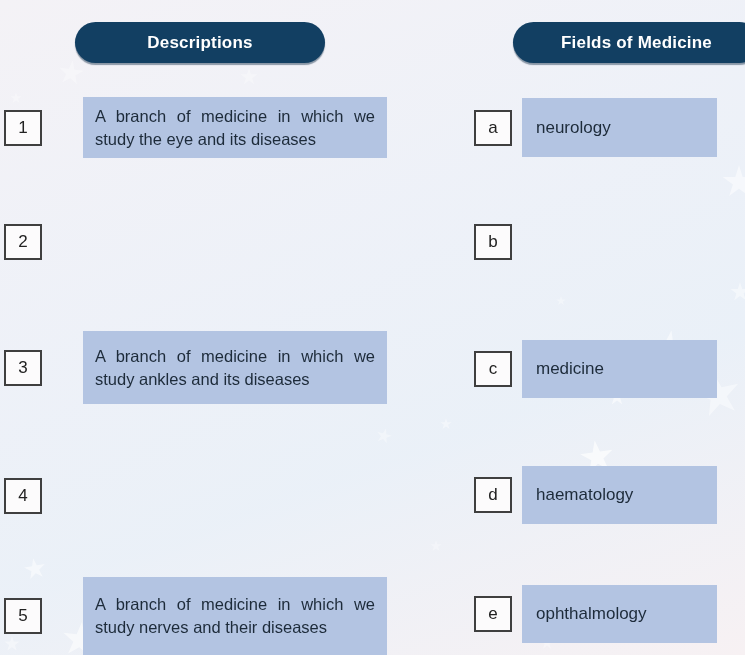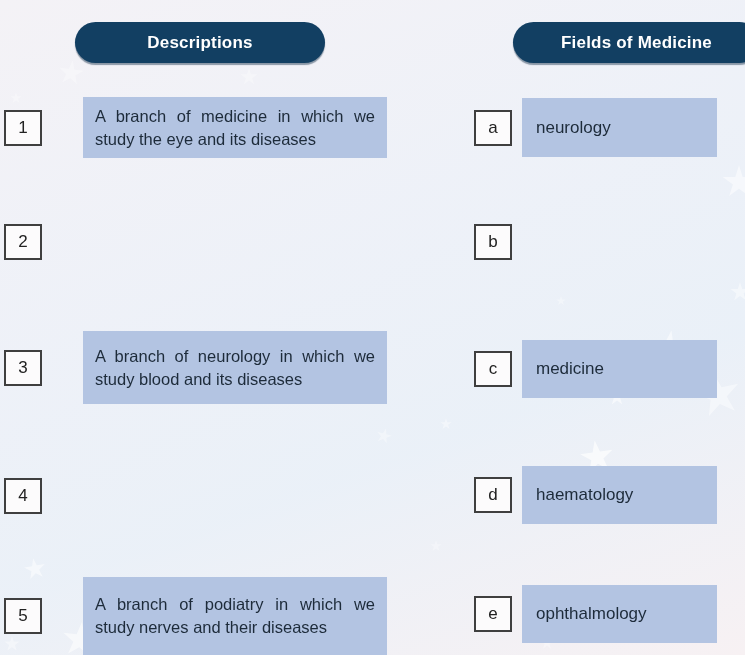--- a/index.html
+++ b/index.html
@@ -103,30 +103,30 @@
     <div class="descbox">
         <div class="txt">A branch of medicine in which we study the eye and its diseases</div>
       </div>
   </div>
   <div class="row lrow lrow2">
     <div class="tile">2</div>
   </div>
   <div class="row lrow lrow3">
     <div class="tile">3</div>
     <div class="descbox">
-        <div class="txt">A branch of neurology in which we study blood and its diseases</div>
+        <div class="txt">A branch of medicine in which we study ankles and its diseases</div>
       </div>
   </div>
   <div class="row lrow lrow4">
     <div class="tile">4</div>
   </div>
   <div class="row lrow lrow5">
     <div class="tile">5</div>
     <div class="descbox">
-        <div class="txt">A branch of podiatry in which we study nerves and their diseases</div>
+        <div class="txt">A branch of medicine in which we study nerves and their diseases</div>
       </div>
   </div>
 
   <div class="row rrow rrow1">
     <div class="tile">a</div>
     <div class="ansbox">
         <span>neurology</span>
       </div>
   </div>
   <div class="row rrow rrow2">

